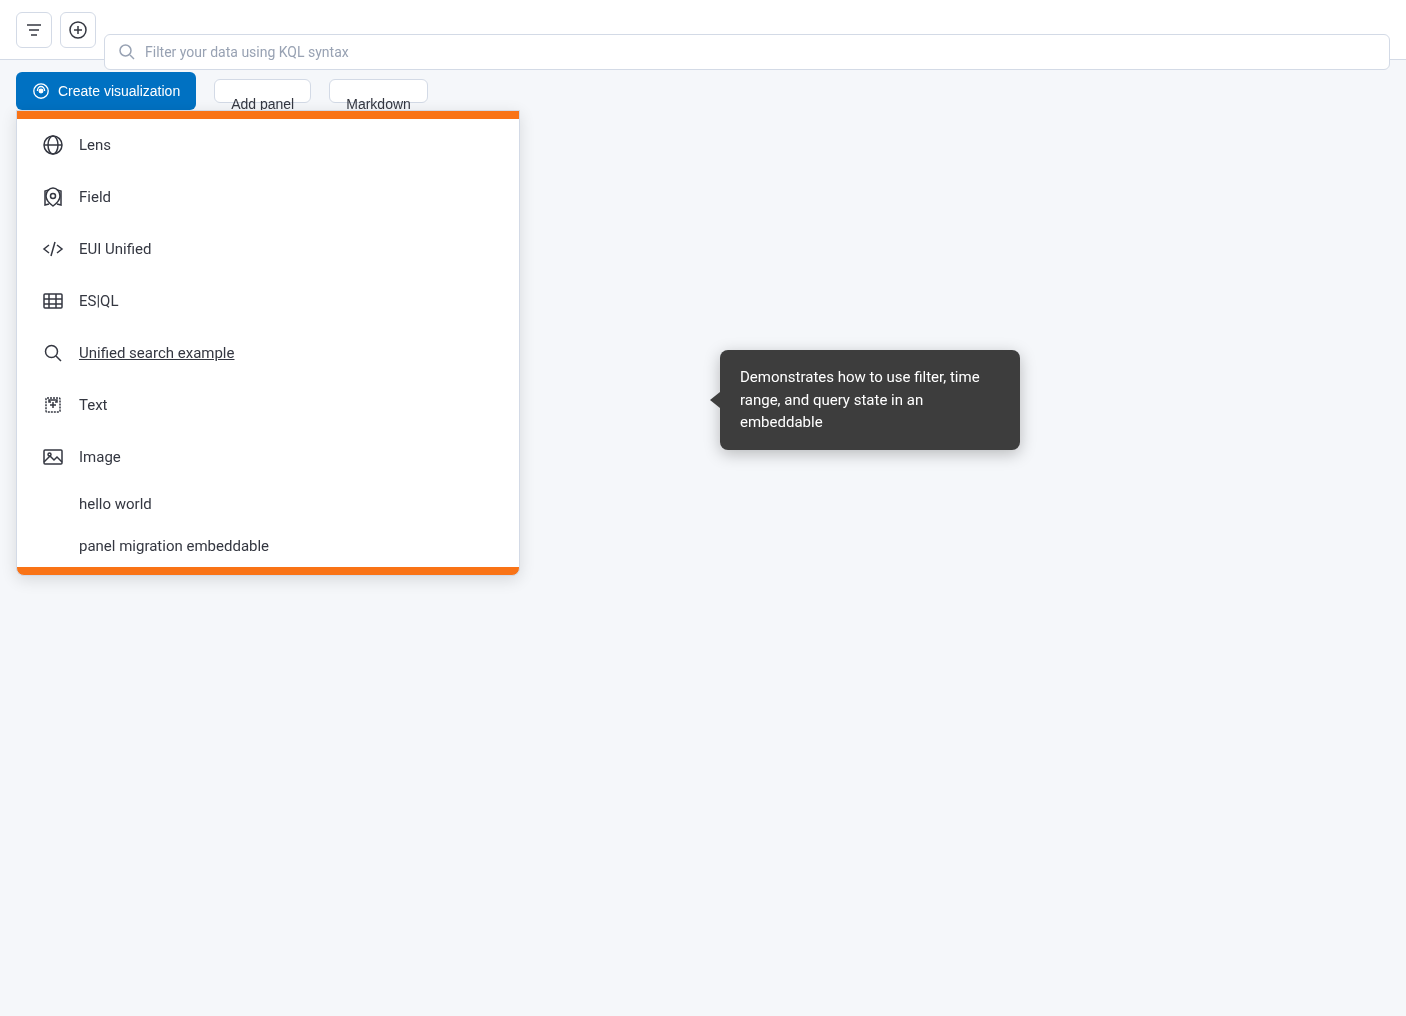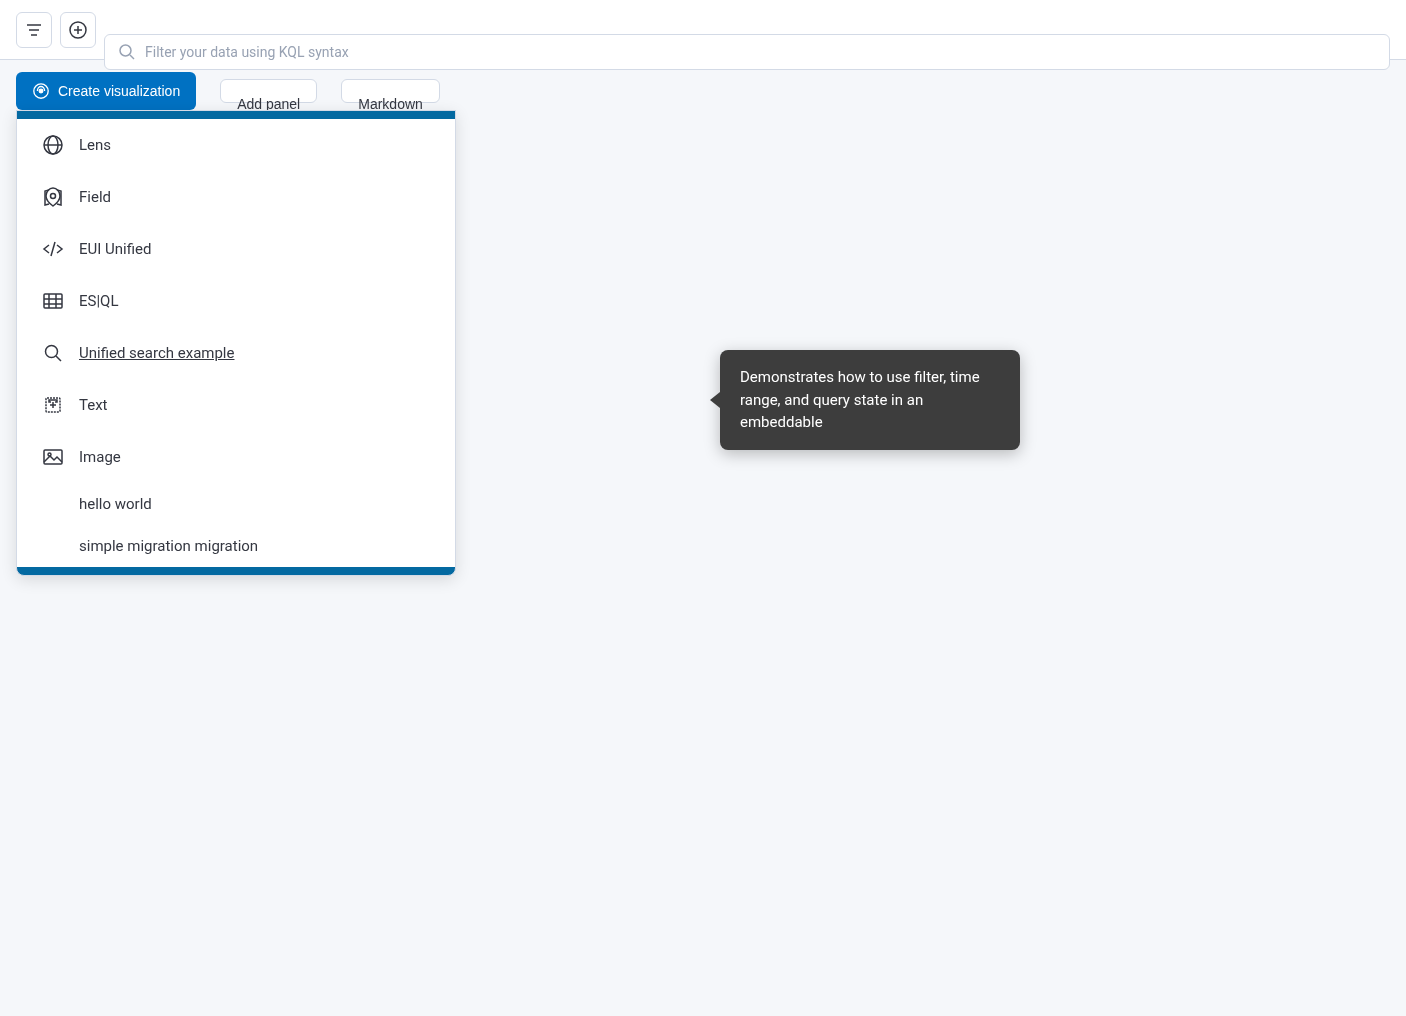--- a/index.html
+++ b/index.html
@@ -49,21 +49,21 @@
       background: #fff;
       color: #98a2b3;
       font-size: 14px;
       margin-top: 44px;
     }
 
     
     .action-bar {
       display: flex;
       align-items: center;
-      gap: 24px;
+      gap: 18px;
       padding: 12px 16px;
       background: #f5f7fa;
     }
 
     .btn-primary {
       display: flex;
       align-items: center;
       gap: 8px;
       padding: 8px 16px;
       background: #0071c2;
@@ -90,22 +90,22 @@
       cursor: pointer;
       height: 24px;
       flex-direction: column;
     }
 
     
     .dropdown-container {
       position: absolute;
       top: 110px;
       left: 16px;
-      width: 440px;
-      background: #0369a1;
+      width: 504px;
+      background: #f97316;
       border: 1px solid #d3dae6;
       border-radius: 0 0 8px 8px;
       box-shadow: 0 4px 16px rgba(0,0,0,0.12);
       z-index: 100;
       padding: 8px 0;
     }
 
     .dropdown-item {
       display: flex;
       align-items: center;
@@ -334,20 +334,20 @@
       </svg>
     </span>
     <span class="item-label">Image</span>
   </div>
 
   <div class="dropdown-subitem">
     <span class="item-label">hello world</span>
   </div>
 
   <div class="dropdown-subitem">
-    <span class="item-label">simple migration migration</span>
+    <span class="item-label">panel migration embeddable</span>
   </div>
 
 </div>
 
 <div class="tooltip">
   <span>Demonstrates how to use filter, time range, and query state in an embeddable</span>
 </div>
 
 </body></html>

